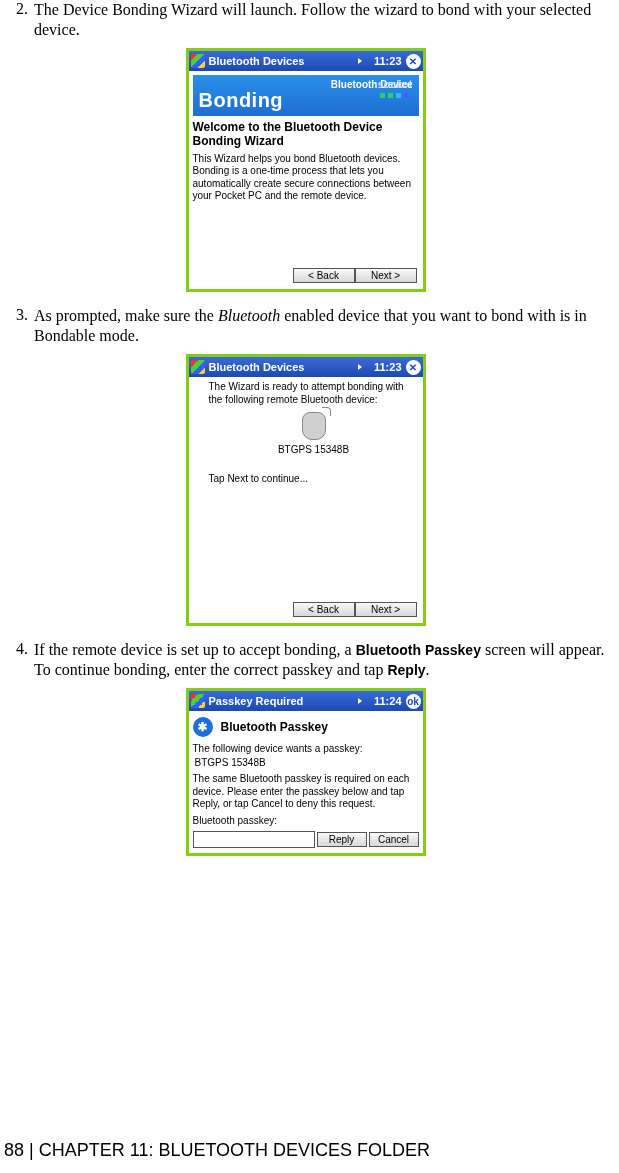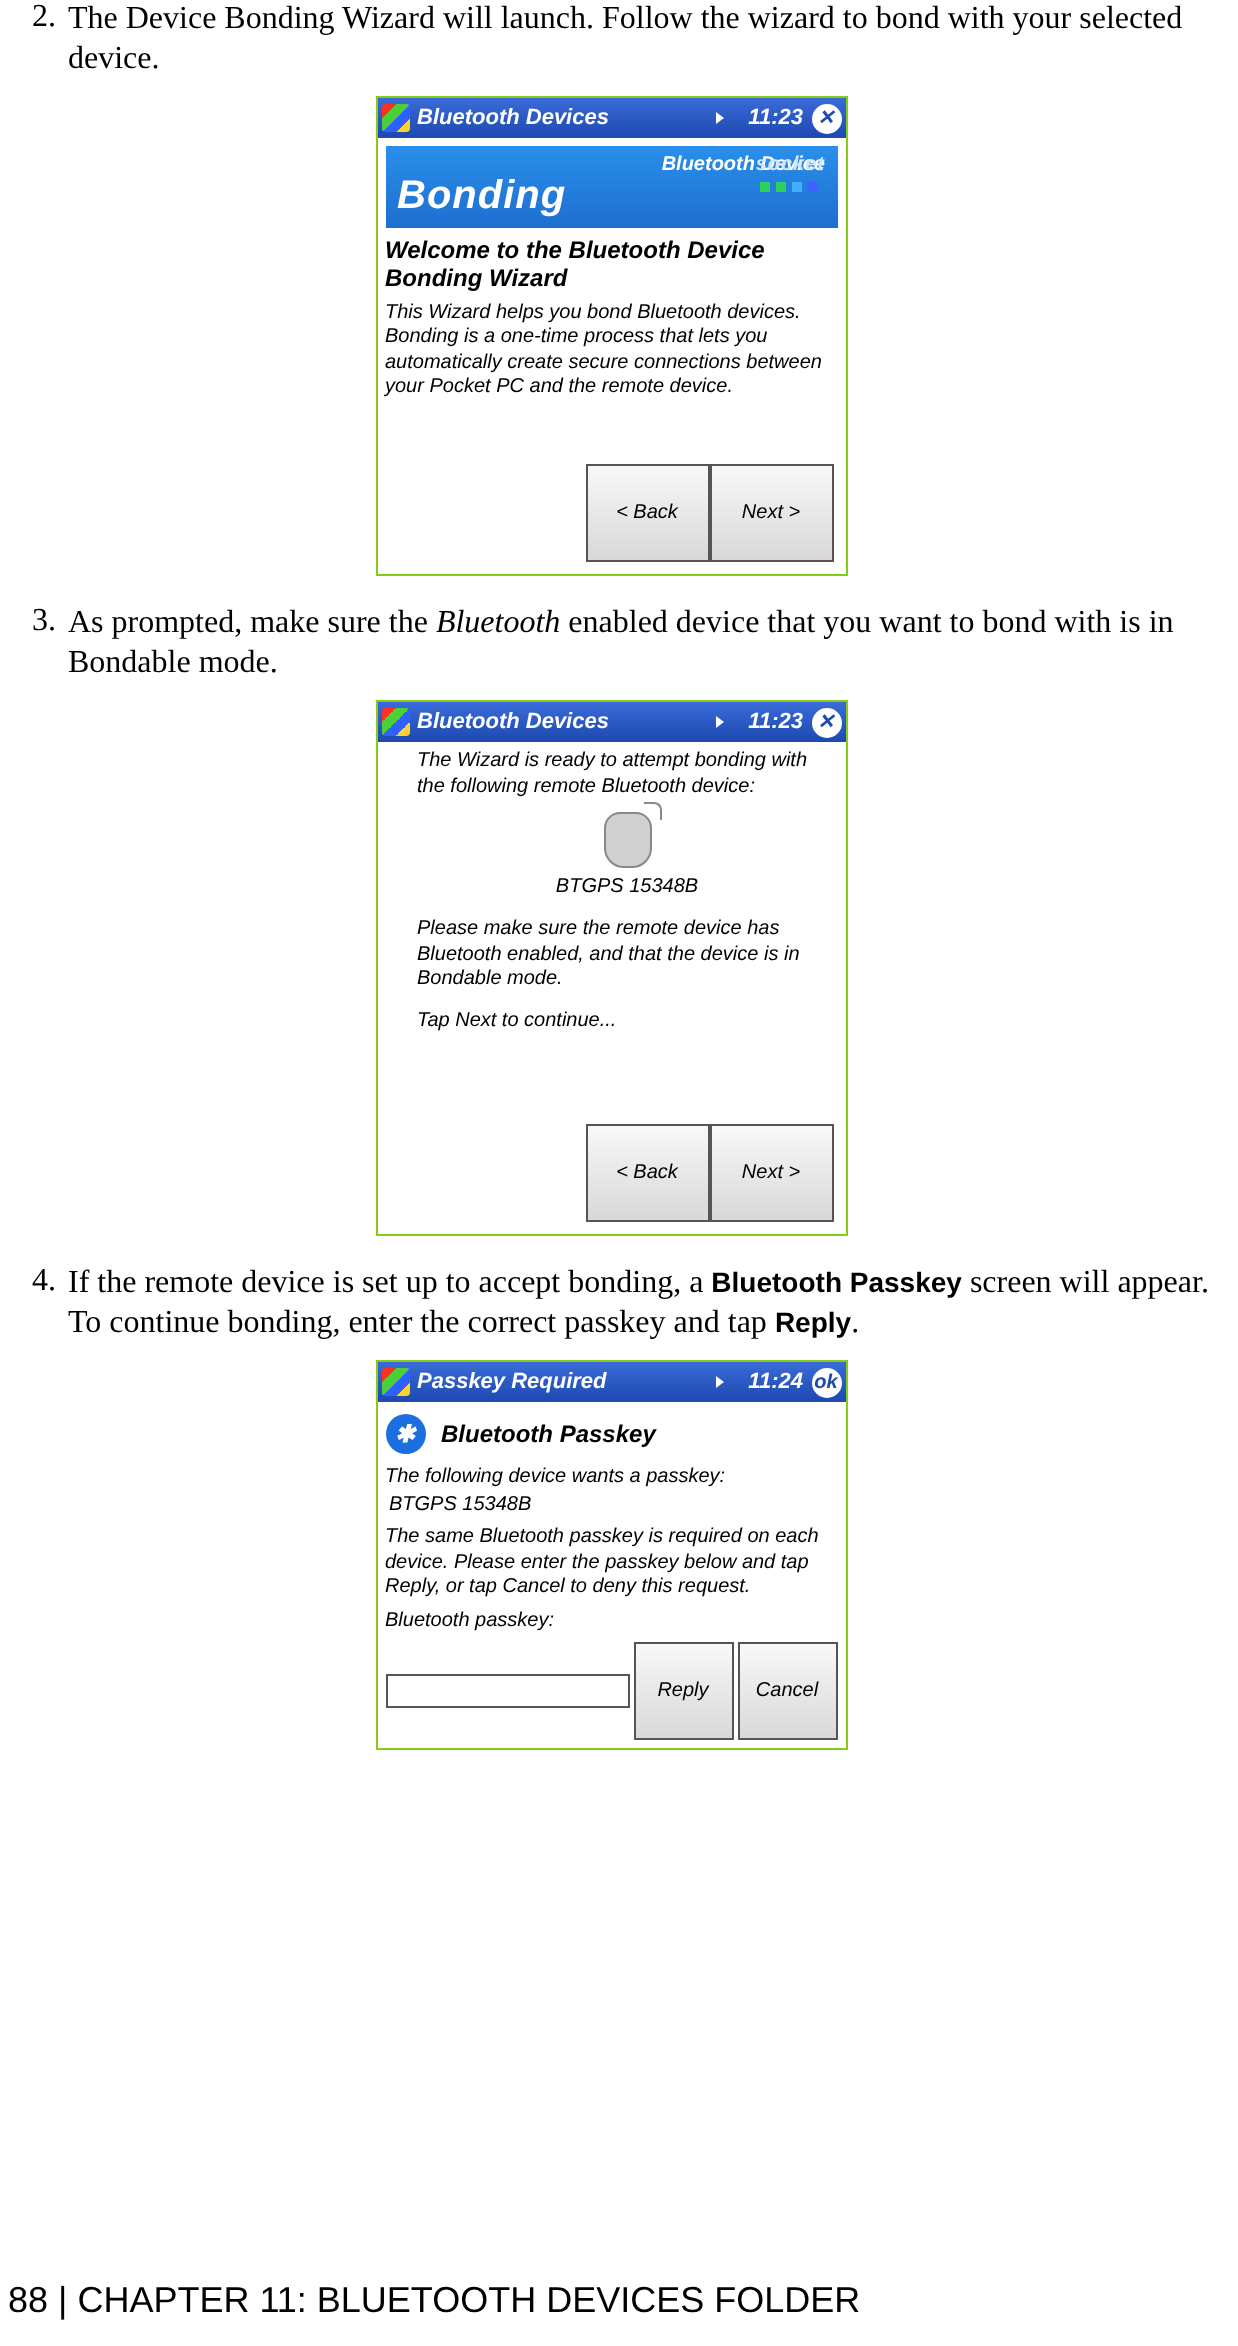--- a/index.html
+++ b/index.html
@@ -36,25 +36,24 @@
     font-family: Arial, sans-serif;
     font-weight: bold;
     font-size: 14px;
   }
   .screenshot-wrap {
     display: flex;
     justify-content: center;
     margin: 6px 0 14px 0;
   }
   .pda {
-    border: 1px solid #84cc16;
-    background: #fff;
-    font-family: Tahoma, Arial, sans-serif;
-    font-size: 10px;
-    font-style: italic;
+    border: 3px solid #84cc16;
+    background: #fff;
+    font-family: Tahoma, Arial, sans-serif;
+    font-size: 10px;
   }
   .titlebar {
     background: linear-gradient(to bottom,#3a6bd8,#1d49b0);
     height: 20px;
     display: flex;
     align-items: center;
     color: #fff;
     font-weight: bold;
     font-size: 11px;
     padding: 0 2px;
@@ -152,21 +151,21 @@
     display: flex;
     justify-content: flex-end;
     gap: 0;
     margin-top: auto;
     padding: 2px 2px;
   }
   .winbtn {
     border: 1px solid #555;
     background: linear-gradient(to bottom,#f8f8f8,#d8d8d8);
     font-size: 10px;
-    padding: 18px 0;
+    padding: 1px 0;
     width: 66px;
     text-align: center;
     cursor: default;
     font-family: Tahoma, Arial, sans-serif;
   }
   .winbtn.small { width: 48px; }
   .pushed-right .winbtn { width: 60px; }
   .device-row {
     display: flex;
     flex-direction: column;
@@ -295,21 +294,20 @@
         <div class="tb-time">11:23</div>
         <div class="tb-close">✕</div>
       </div>
       <div class="pda-body">
         <div class="pda-content pda-content2">
           <div class="wizard-text">The Wizard is ready to attempt bonding with the following remote Bluetooth device:</div>
           <div class="device-row">
             <div class="mouse-icon"></div>
             <div class="device-name">BTGPS 15348B</div>
           </div>
-          <div class="wizard-text">Please make sure the remote device has Bluetooth enabled, and that the device is in Bondable mode.</div>
           <div class="wizard-text" style="margin-top:8px;">Tap Next to continue...</div>
           <div class="btnrow pushed-right">
             <div class="winbtn">&lt; Back</div>
             <div class="winbtn">Next &gt;</div>
           </div>
         </div>
       </div>
     </div>
   </div>
 

